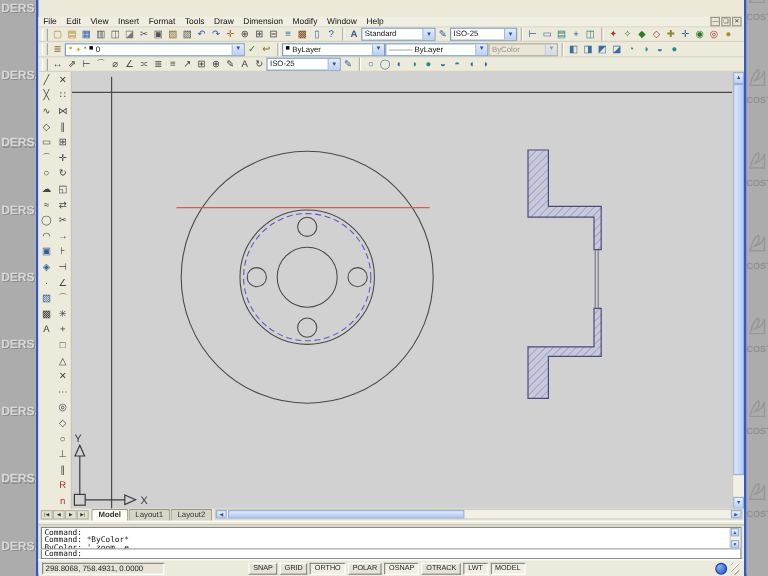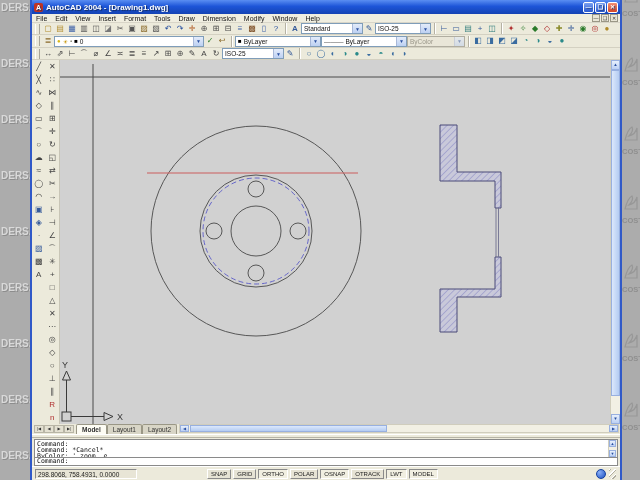--- a/index.html
+++ b/index.html
@@ -103,29 +103,20 @@
         </svg><span class="cost">COST</span></div>
       <div class="wrt"><svg width="16" height="18" viewBox="0 0 16 18">
           <path d="M2 16 C4 8 7 4 9 3 C11 7 8 10 6 12 C10 11 13 8 14 4 L14 16 Z" fill="none" stroke="#979797" stroke-width="1.2"></path>
         </svg><span class="cost">COST</span></div>
       <div class="wrt"><svg width="16" height="18" viewBox="0 0 16 18">
           <path d="M2 16 C4 8 7 4 9 3 C11 7 8 10 6 12 C10 11 13 8 14 4 L14 16 Z" fill="none" stroke="#979797" stroke-width="1.2"></path>
         </svg><span class="cost">COST</span></div>
     </div>
 
   <div id="win">
-    <div class="titlebar">
-      <div class="tb-ico">A</div>
-      <div class="caption">AutoCAD 2004 - [Drawing1.dwg]</div>
-      <div class="wbtns">
-        <div class="wb">—</div>
-        <div class="wb">❏</div>
-        <div class="wb close">✕</div>
-      </div>
-    </div>
 
     <div class="menubar">
       <span id="menus" style="display: flex;">
           <span class="mi">File</span>
           <span class="mi">Edit</span>
           <span class="mi">View</span>
           <span class="mi">Insert</span>
           <span class="mi">Format</span>
           <span class="mi">Tools</span>
           <span class="mi">Draw</span>
@@ -619,21 +610,21 @@
         <div class="hthumb"></div>
         <div class="harr" style="right:0">▶</div>
       </div>
     </div>
 
     <div class="split"></div>
 
     <div class="cmd">
       <div class="chist" id="chist">
           <div>Command:</div>
-          <div>Command: *Cancel*</div>
+          <div>Command: *ByColor*</div>
           <div>ByColor: '_zoom _e</div>
         </div>
       <div class="cscroll">
         <div class="csa" style="top:0">▲</div>
         <div class="csa" style="bottom:0">▼</div>
       </div>
       <div class="cprompt">Command:</div>
     </div>
 
     <div class="status">

